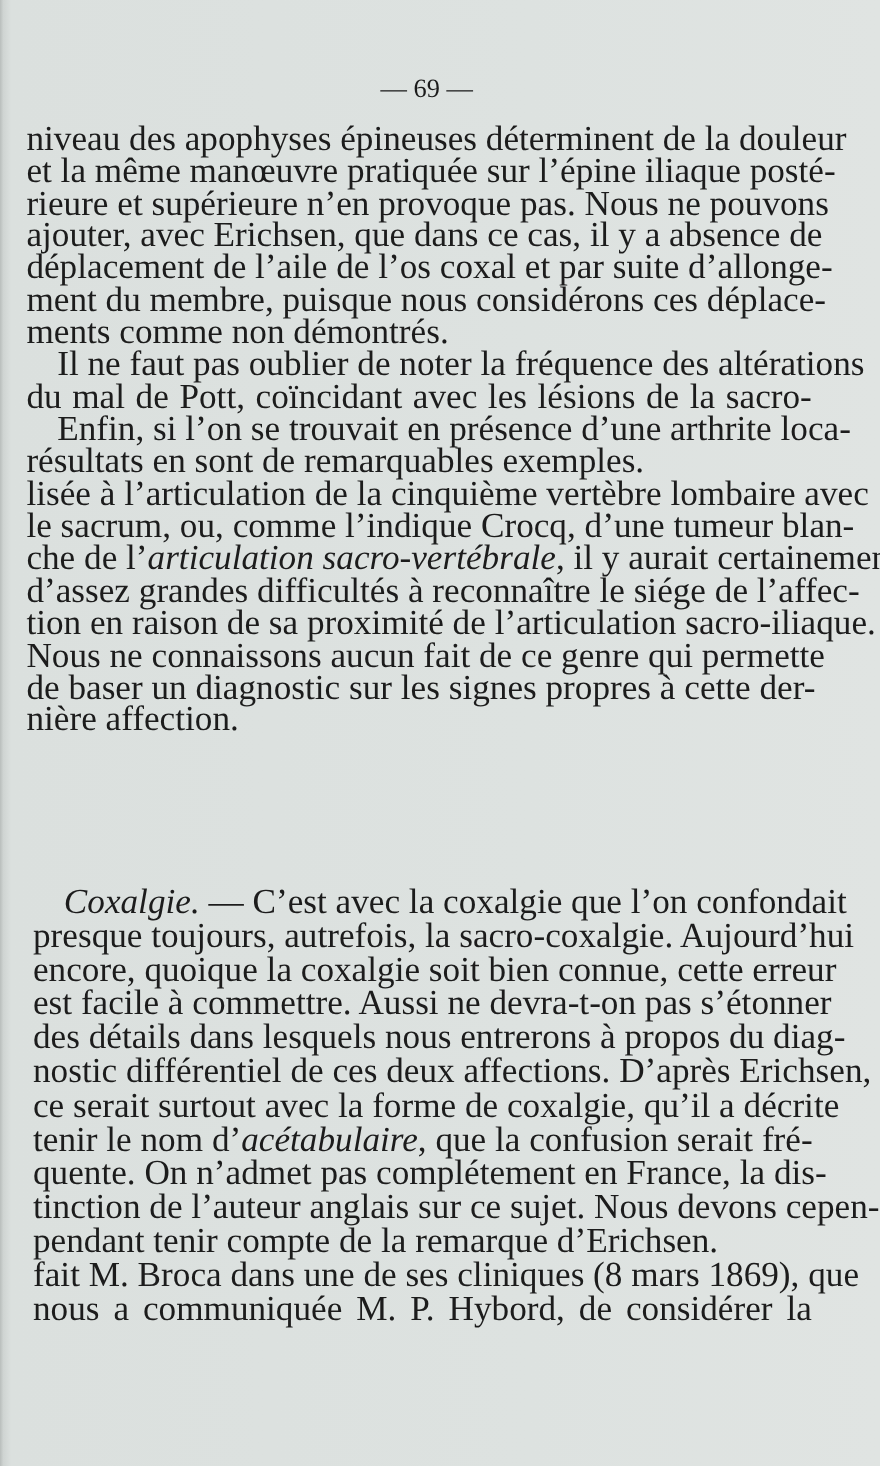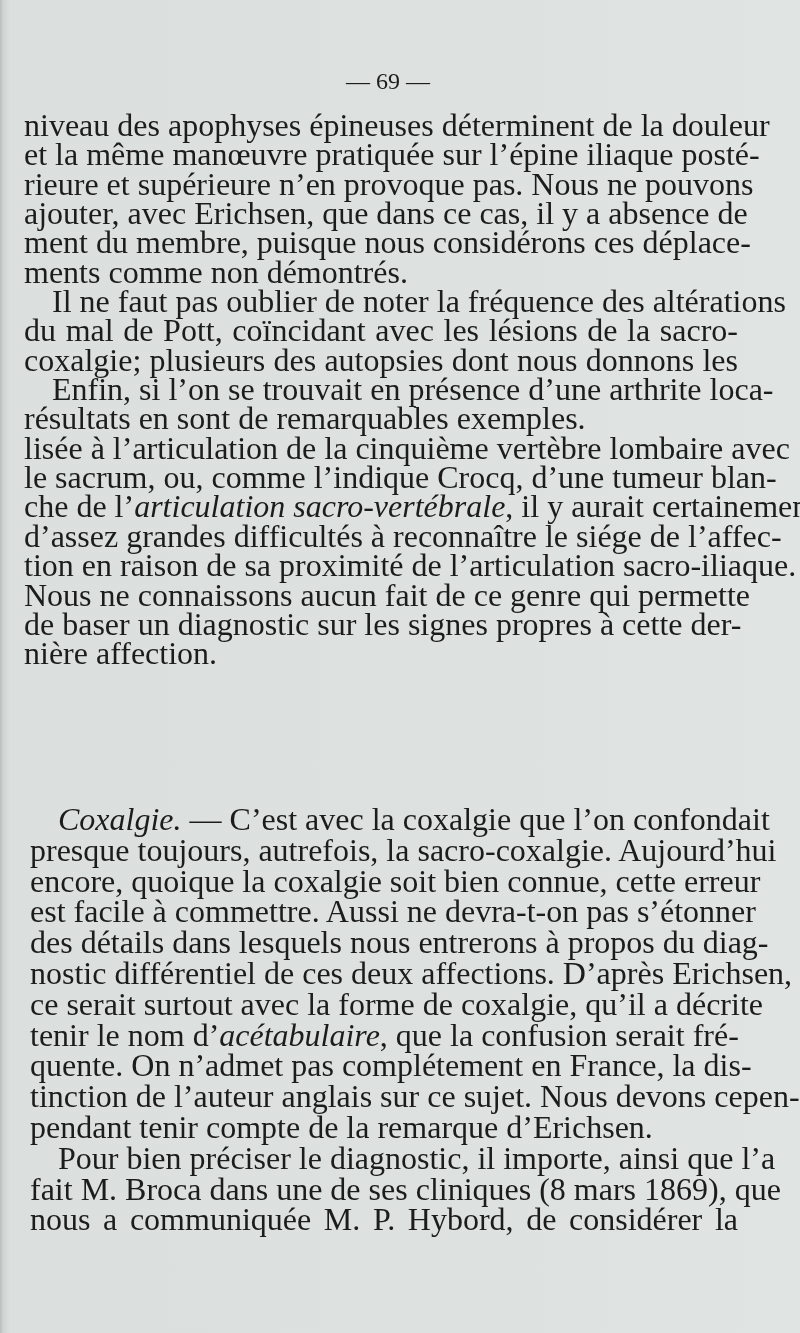--- a/index.html
+++ b/index.html
@@ -69,25 +69,25 @@
 
   <div class="page-number">
     <span>— 69 —</span>
   </div>
 
   <div class="block" id="block-1">
     <span class="line">niveau des apophyses épineuses déterminent de la douleur</span>
     <span class="line">et la même manœuvre pratiquée sur l’épine iliaque posté-</span>
     <span class="line">rieure et supérieure n’en provoque pas. Nous ne pouvons</span>
     <span class="line">ajouter, avec Erichsen, que dans ce cas, il y a absence de</span>
+    <span class="line">déplacement de l’aile de l’os coxal et par suite d’allonge-</span>
     <span class="line">ment du membre, puisque nous considérons ces déplace-</span>
     <span class="line last">ments comme non démontrés.</span>
     <span class="line indent">Il ne faut pas oublier de noter la fréquence des altérations</span>
     <span class="line">du mal de Pott, coïncidant avec les lésions de la sacro-</span>
-    <span class="line">coxalgie; plusieurs des autopsies dont nous donnons les</span>
     <span class="line indent">Enfin, si l’on se trouvait en présence d’une arthrite loca-</span>
     <span class="line last">résultats en sont de remarquables exemples.</span>
     <span class="line">lisée à l’articulation de la cinquième vertèbre lombaire avec</span>
     <span class="line">le sacrum, ou, comme l’indique Crocq, d’une tumeur blan-</span>
     <span class="line"><span>che de l’</span><em>articulation sacro-vertébrale</em><span>, il y aurait certainement</span></span>
     <span class="line">d’assez grandes difficultés à reconnaître le siége de l’affec-</span>
     <span class="line">tion en raison de sa proximité de l’articulation sacro-iliaque.</span>
     <span class="line">Nous ne connaissons aucun fait de ce genre qui permette</span>
     <span class="line">de baser un diagnostic sur les signes propres à cette der-</span>
     <span class="line last">nière affection.</span>
@@ -98,18 +98,17 @@
     <span class="line">presque toujours, autrefois, la sacro-coxalgie. Aujourd’hui</span>
     <span class="line">encore, quoique la coxalgie soit bien connue, cette erreur</span>
     <span class="line">est facile à commettre. Aussi ne devra-t-on pas s’étonner</span>
     <span class="line">des détails dans lesquels nous entrerons à propos du diag-</span>
     <span class="line">nostic différentiel de ces deux affections. D’après Erichsen,</span>
     <span class="line">ce serait surtout avec la forme de coxalgie, qu’il a décrite</span>
     <span class="line"><span>tenir le nom d’</span><em>acétabulaire</em><span>, que la confusion serait fré-</span></span>
     <span class="line">quente. On n’admet pas complétement en France, la dis-</span>
     <span class="line">tinction de l’auteur anglais sur ce sujet. Nous devons cepen-</span>
     <span class="line last">pendant tenir compte de la remarque d’Erichsen.</span>
-    <span class="line indent">Pour bien préciser le diagnostic, il importe, ainsi que l’a</span>
     <span class="line">fait M. Broca dans une de ses cliniques (8 mars 1869), que</span>
     <span class="line">nous a communiquée M. P. Hybord, de considérer la</span>
   </div>
 
 </div>
 
 </body></html>

